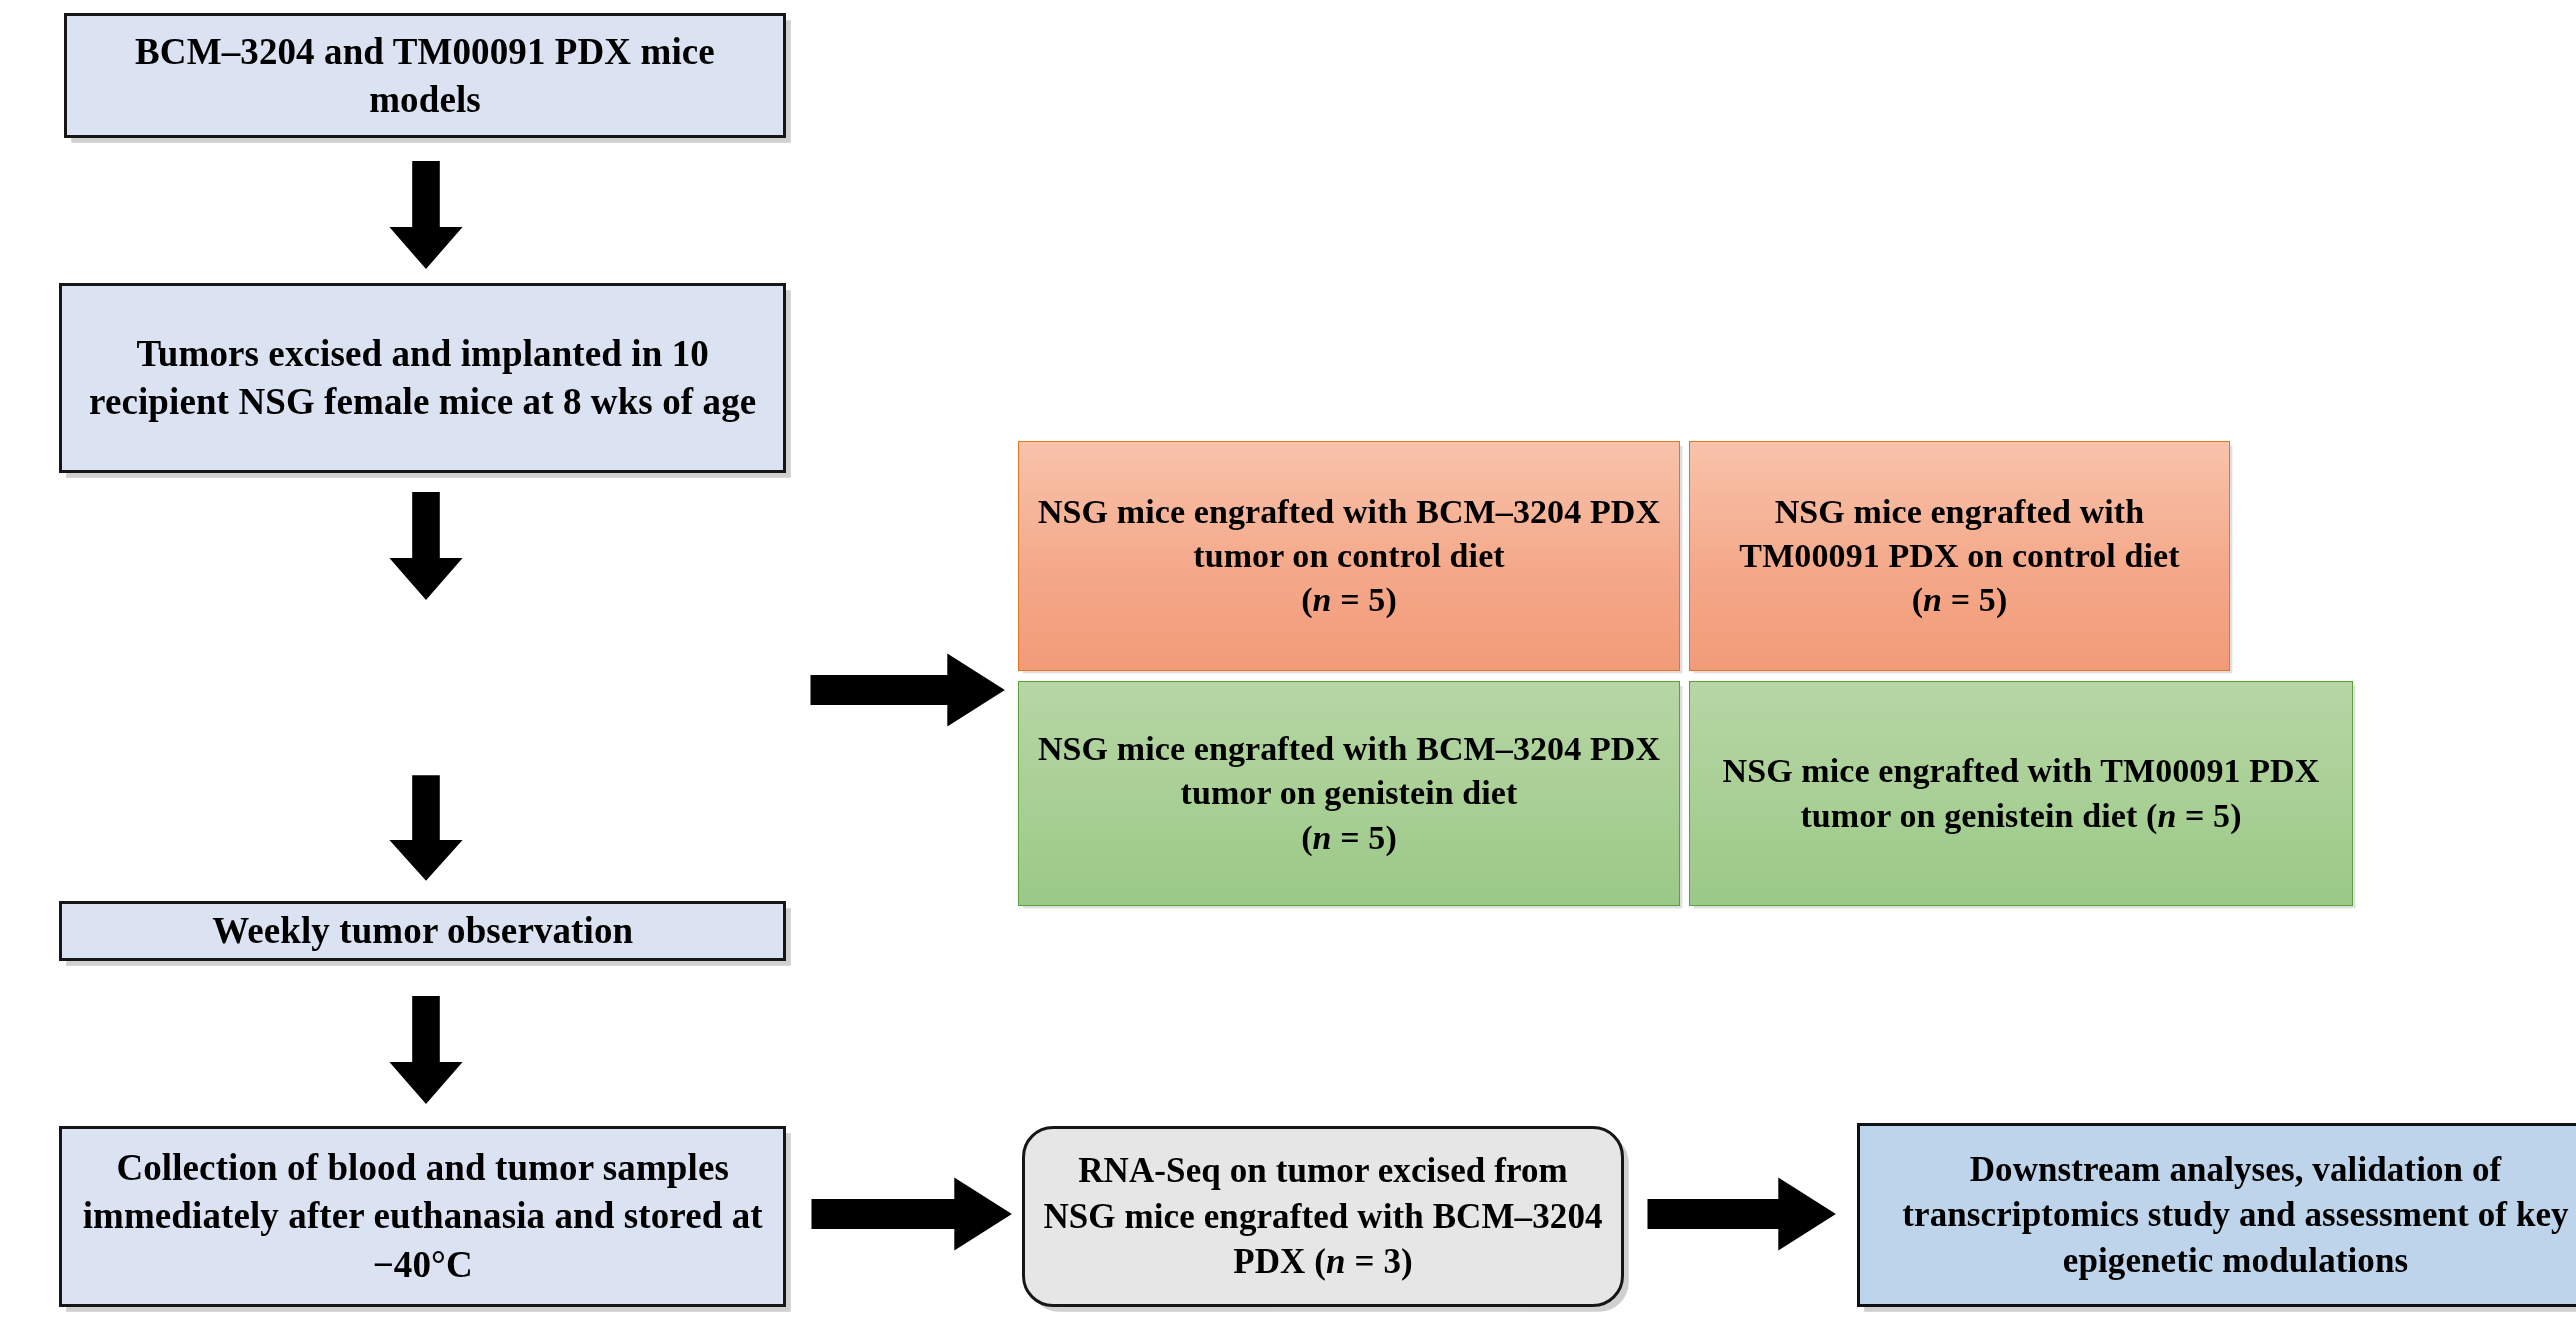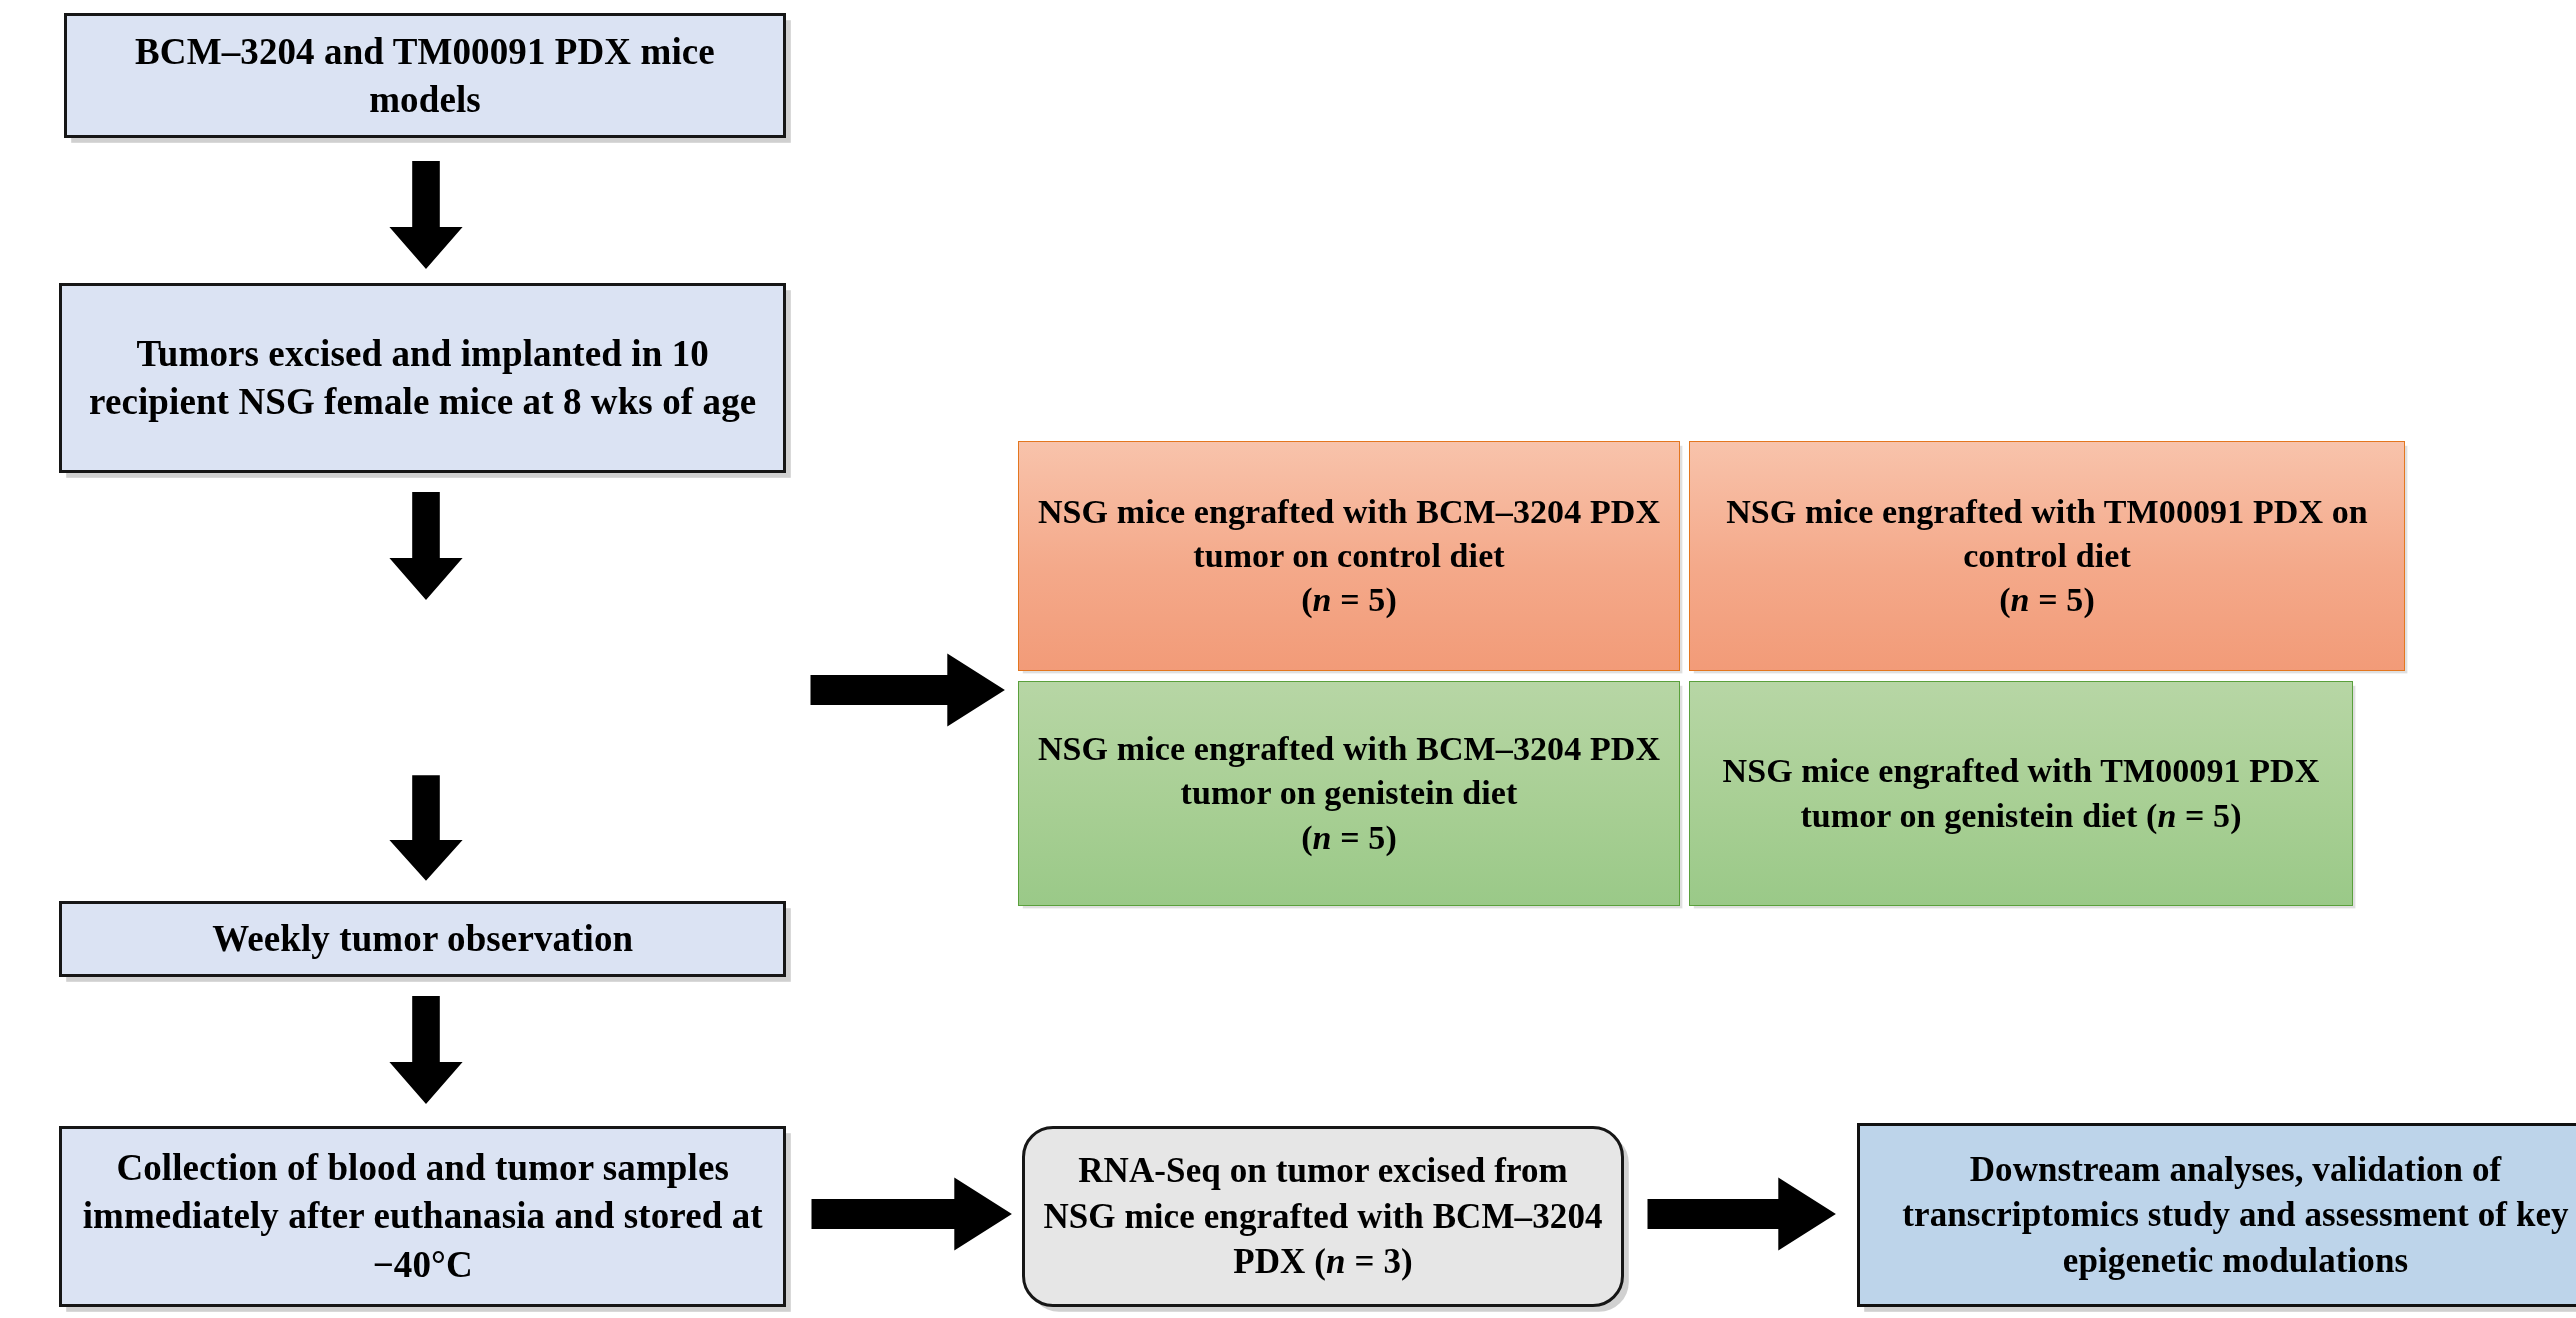--- a/index.html
+++ b/index.html
@@ -105,21 +105,21 @@
     </svg>
   </div>
 
 
   <div class="arrow" style="left:335px; top:775px; width:90px; height:106px;">
     <svg width="90" height="106" viewBox="0 0 150 176" xmlns="http://www.w3.org/2000/svg">
       <polygon points="52,0 98,0 98,108 136,108 75,176 14,108 52,108" fill="#000000"></polygon>
     </svg>
   </div>
 
-  <div class="node blue" style="left:13.2px; top:901px; width:727px; height:76px; font-size:37px;">
+  <div class="node blue" style="left:13.2px; top:901px; width:727px; height:60px; font-size:37px;">
     <span class="txt">Weekly tumor observation</span>
   </div>
 
   <div class="arrow" style="left:335px; top:996px; width:90px; height:108px;">
     <svg width="90" height="108" viewBox="0 0 150 180" xmlns="http://www.w3.org/2000/svg">
       <polygon points="52,0 98,0 98,110 136,110 75,180 14,110 52,110" fill="#000000"></polygon>
     </svg>
   </div>
 
   <div class="node blue" style="left:13.2px; top:1126px; width:727px; height:181px; font-size:37px;">
@@ -130,21 +130,21 @@
     <svg width="199" height="78" viewBox="0 0 330 130" xmlns="http://www.w3.org/2000/svg">
       <polygon points="0,40 228,40 228,4 324,65 228,126 228,90 0,90" fill="#000000"></polygon>
     </svg>
   </div>
 
   <div class="node orange" style="left:972px; top:441px; width:662px; height:230px; font-size:34px;">
     <span class="txt"><span>NSG mice engrafted with BCM–3204 PDX tumor on control diet
 (</span><em class="nlabel">n</em><span> = 5)</span></span>
   </div>
 
-  <div class="node orange" style="left:1643px; top:441px; width:716px; height:230px; font-size:34px;">
+  <div class="node orange" style="left:1643px; top:441px; width:541px; height:230px; font-size:34px;">
     <span class="txt"><span>NSG mice engrafted with TM00091 PDX on control diet
 (</span><em class="nlabel">n</em><span> = 5)</span></span>
   </div>
 
   <div class="node green" style="left:972px; top:681px; width:662px; height:225px; font-size:34px;">
     <span class="txt"><span>NSG mice engrafted with BCM–3204 PDX tumor on genistein diet
 (</span><em class="nlabel">n</em><span> = 5)</span></span>
   </div>
 
   <div class="node green" style="left:1643px; top:681px; width:664px; height:225px; font-size:34px;">

